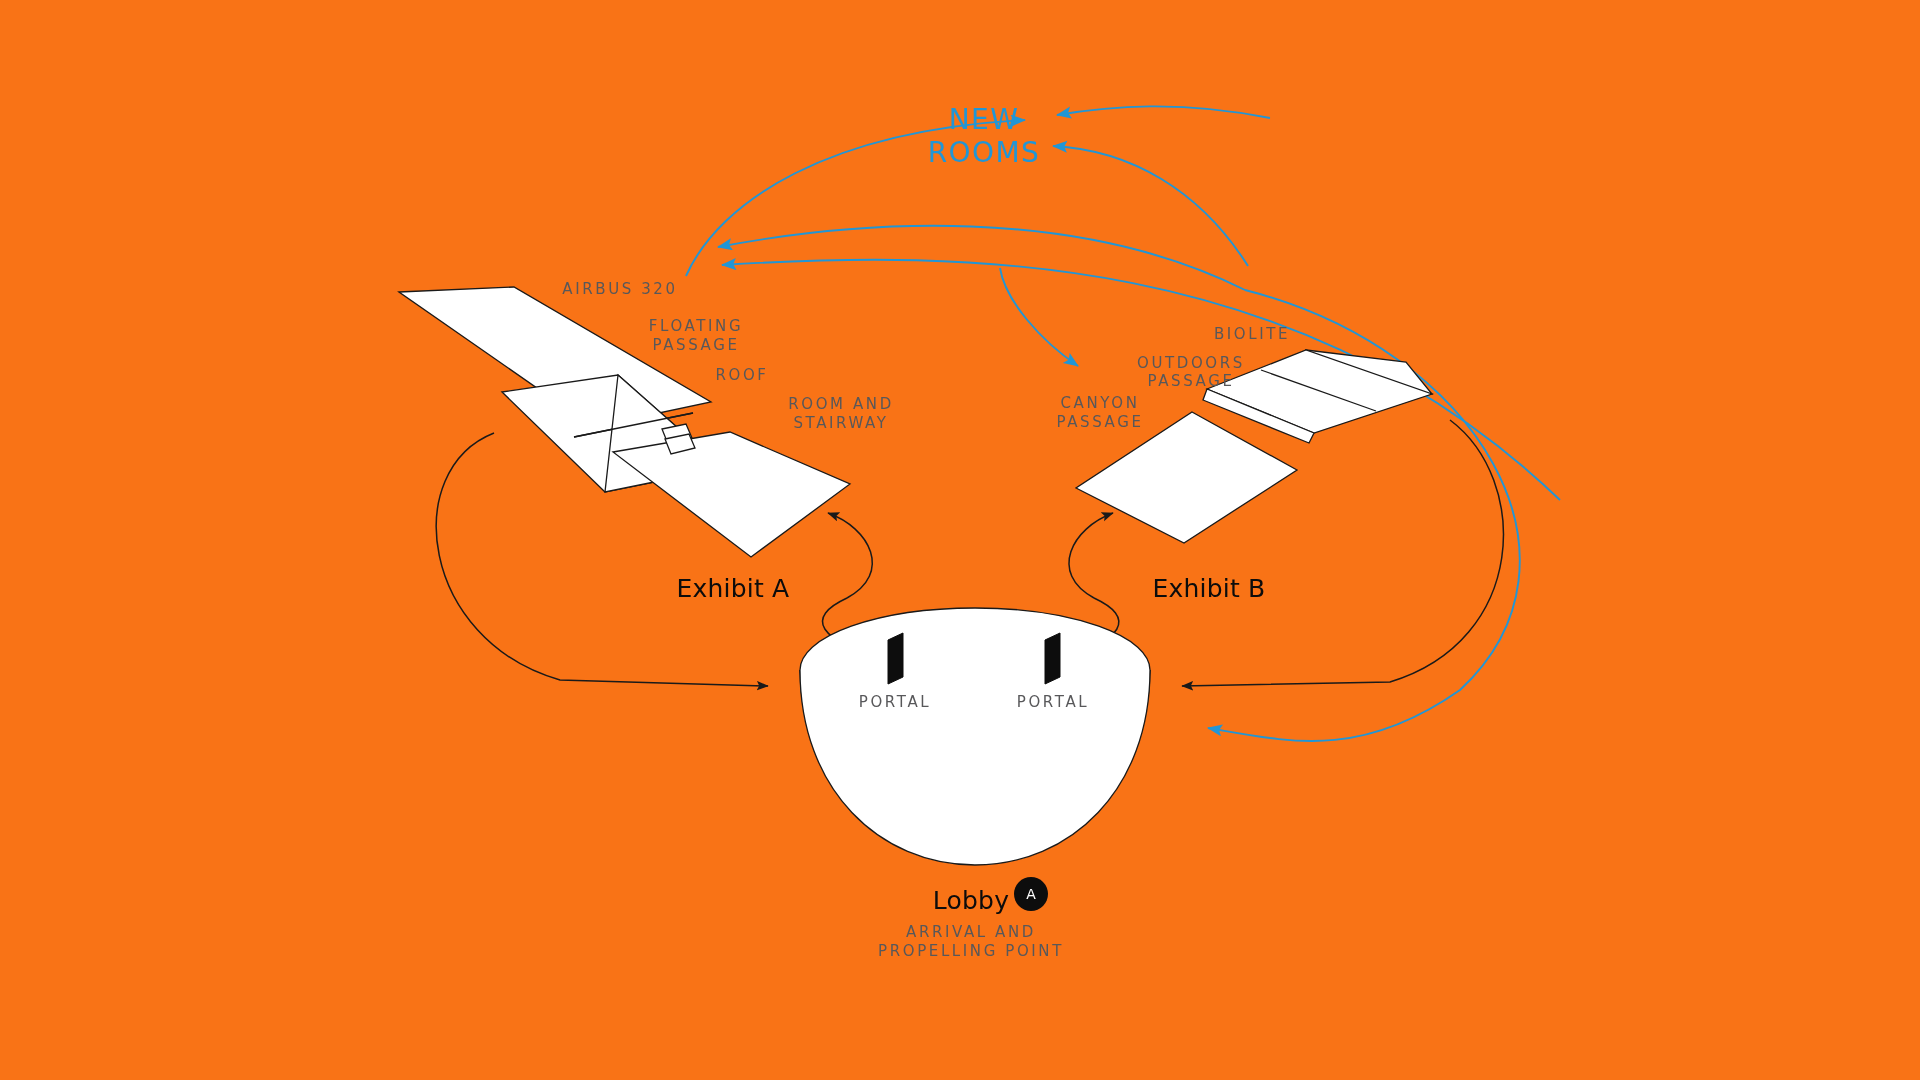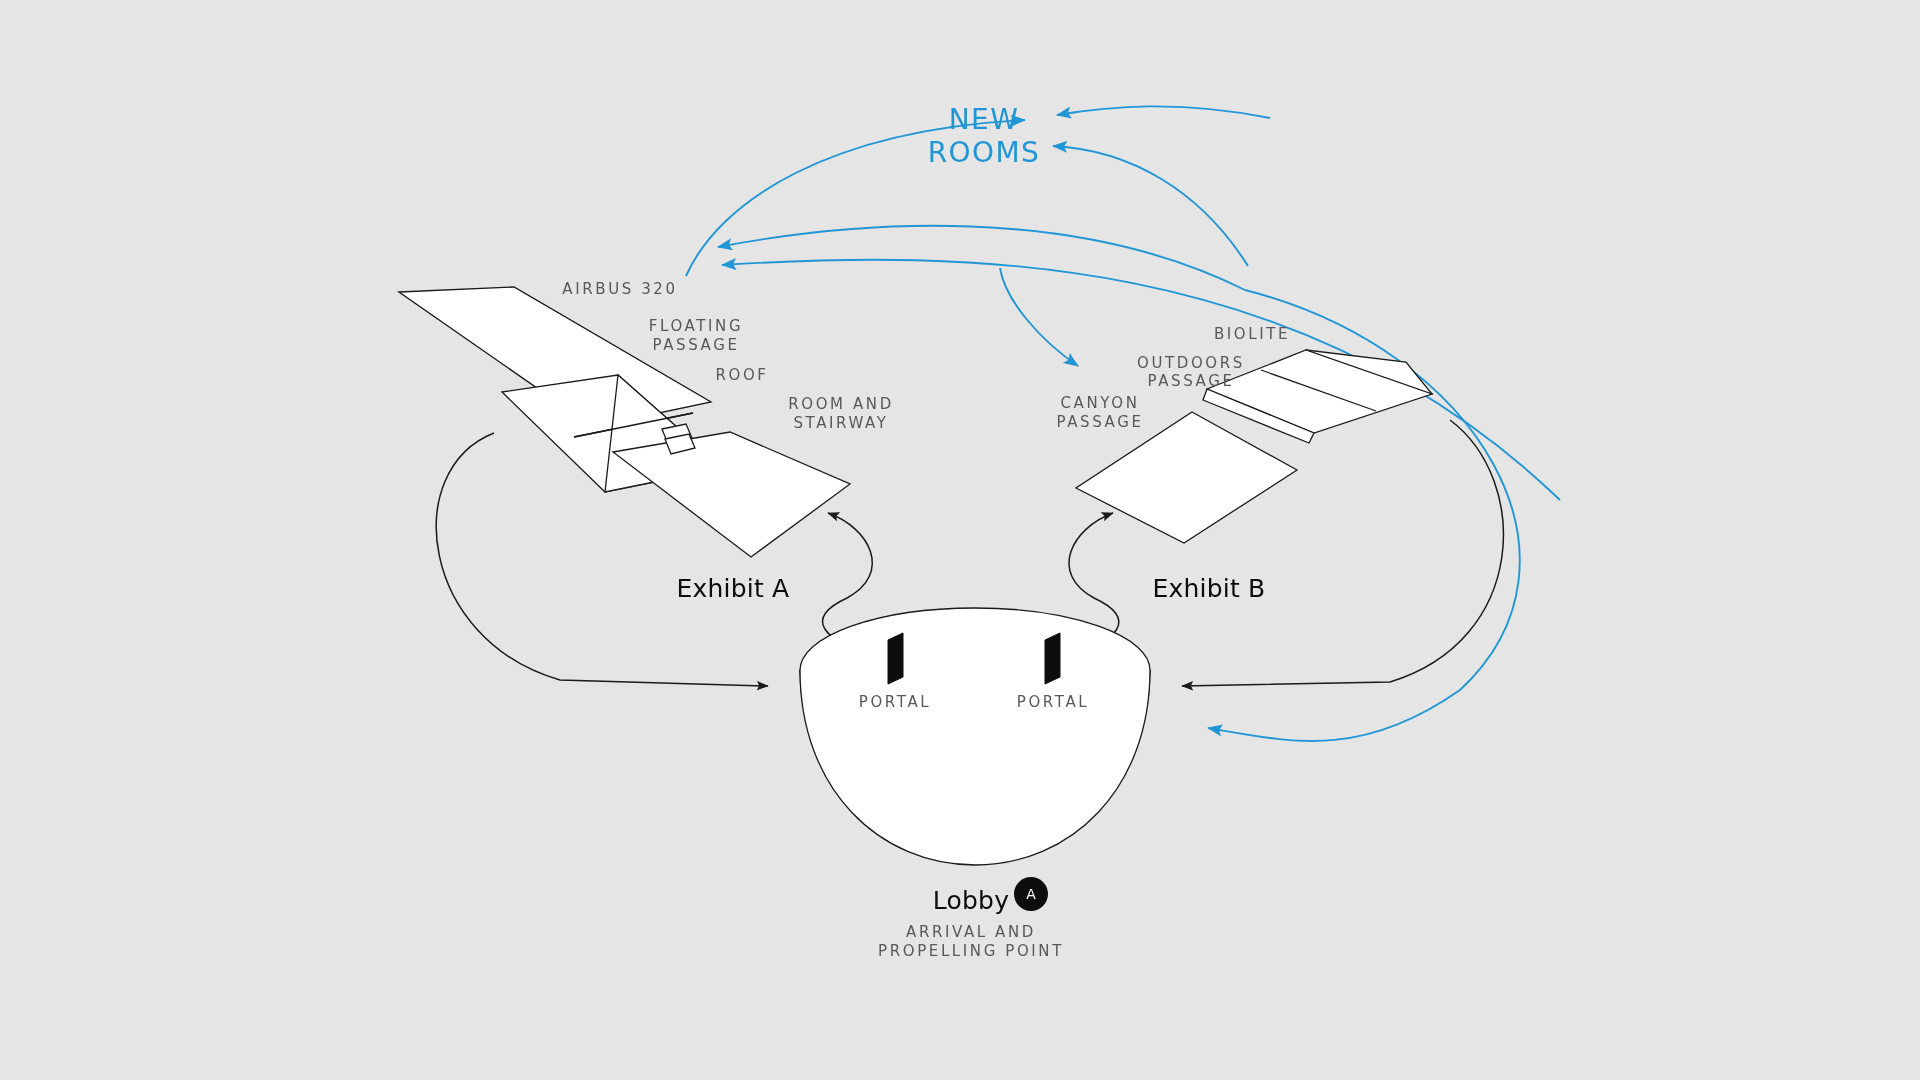--- a/index.html
+++ b/index.html
@@ -8,21 +8,21 @@
     background: #ffffff;
     width: 1920px;
     height: 1080px;
     overflow: hidden;
     font-family: "DejaVu Sans", sans-serif;
   }
   #stage {
     position: relative;
     width: 1920px;
     height: 1080px;
-    background: #e5e5e5;
+    background: #f97316;
   }
   #diagram-svg {
     position: absolute;
     left: 0;
     top: 0;
     width: 1920px;
     height: 1080px;
   }
   .sm-label {
     font-family: "DejaVu Sans", sans-serif;

